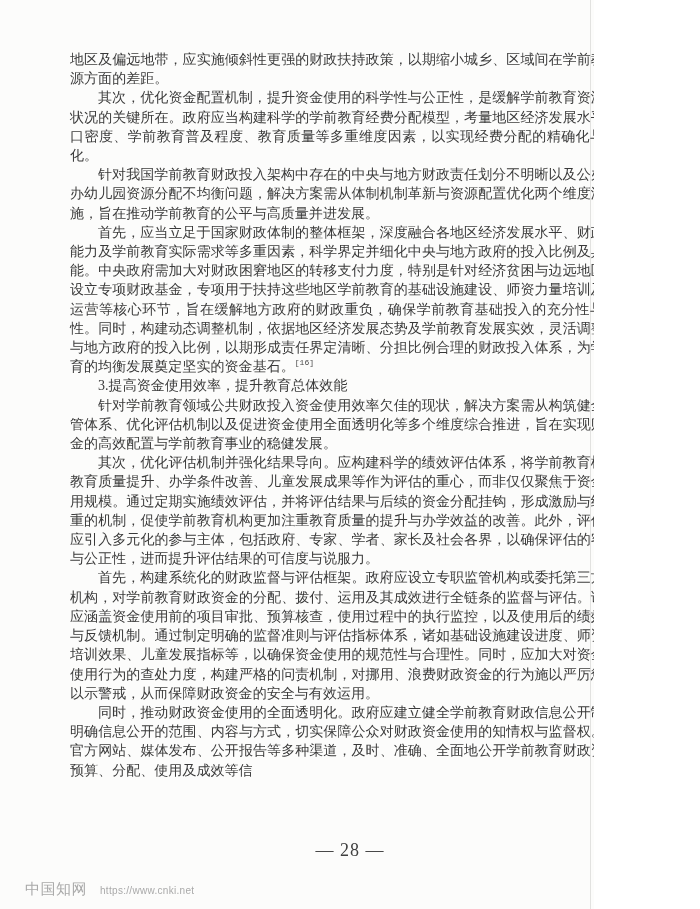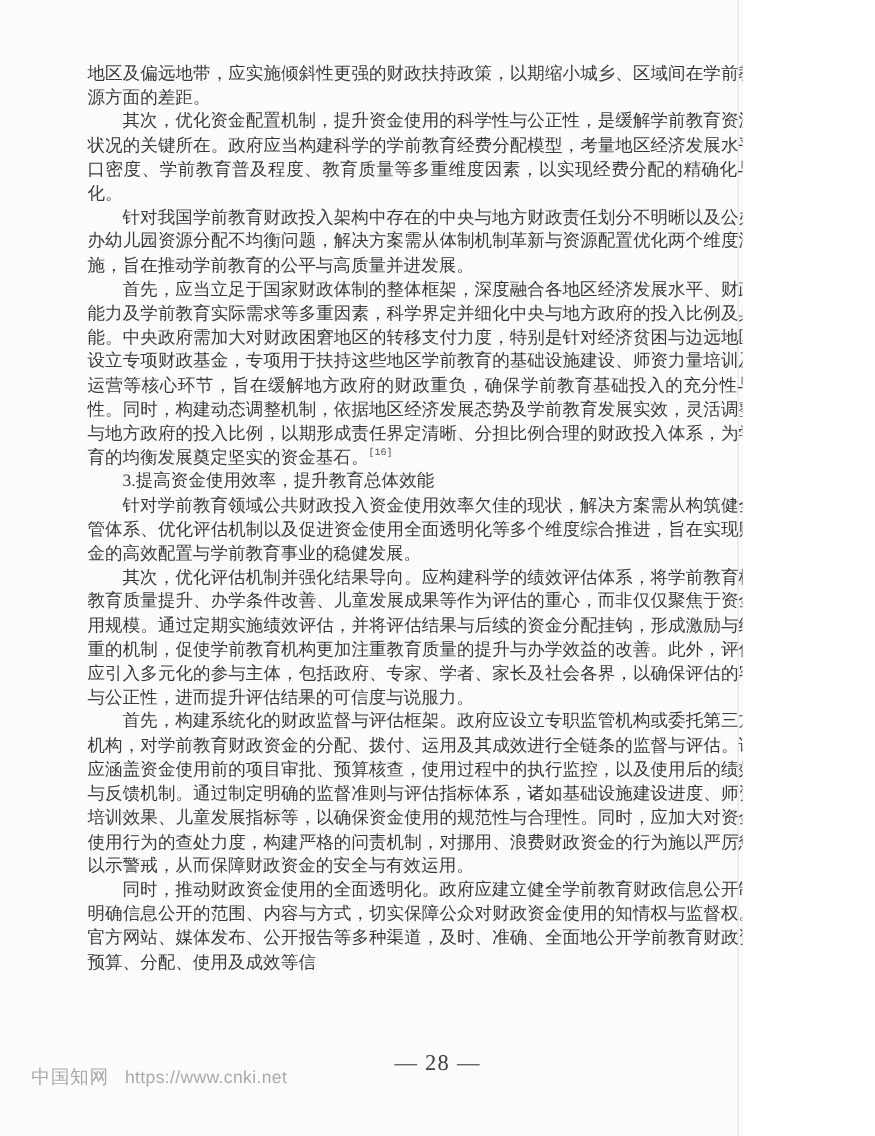--- a/index.html
+++ b/index.html
@@ -54,34 +54,34 @@
     top: 840px;
     left: 0;
     width: 700px;
     text-align: center;
     font-size: 18px;
     color: #3f3f3f;
     letter-spacing: 1px;
   }
   .footer-watermark {
     position: absolute;
-    top: 852px;
+    top: 880px;
     left: 25px;
     display: flex;
     align-items: baseline;
     gap: 13px;
     font-family: "Liberation Sans", "DejaVu Sans", sans-serif;
     color: #a9a9a9;
   }
   .footer-watermark .site-name {
     font-size: 15px;
     letter-spacing: 0.5px;
   }
   .footer-watermark .site-url {
-    font-size: 14px;
+    font-size: 10px;
     letter-spacing: 0.3px;
     text-align: center;
   }
 </style>
 </head>
 <body>
 
 <div class="scan-page">
 
   <div class="page-edge-line"></div>

